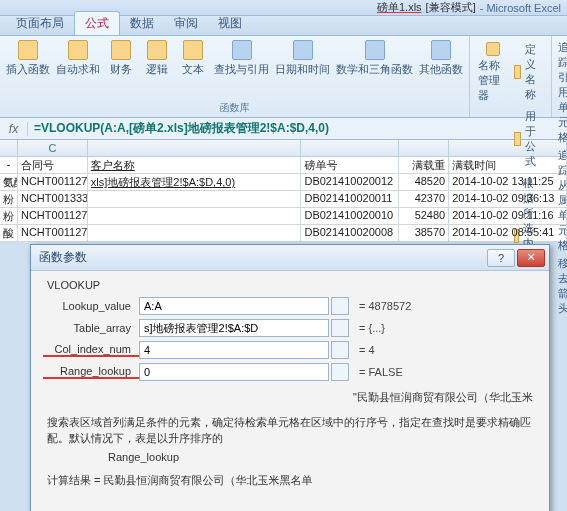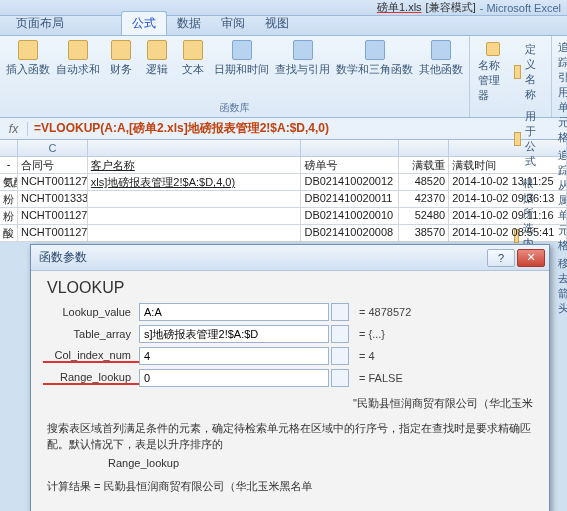--- a/index.html
+++ b/index.html
@@ -6,56 +6,56 @@
 body { background: #cfe0f1; width: 567px; height: 511px; overflow: hidden; position: relative; font-size: 12px; }
 
 
 .titlebar { height: 16px; background: linear-gradient(#d9e7f7,#c8dbf0); border-bottom: 1px solid #9db9d9; display: flex; justify-content: flex-end; align-items: center; padding-right: 6px; color: #4a6b92; font-size: 11px; }
 .titlebar .file { color: #333; margin-right: 4px; text-decoration: underline; text-decoration-color: #d33; }
 .titlebar .mode { color: #333; margin-right: 4px; }
 
 
 .tabs { height: 20px; background: linear-gradient(#d9e7f7,#c8dbf0); display: flex; align-items: flex-end; padding-left: 6px; border-bottom: 1px solid #9db9d9; }
 .tab { padding: 3px 10px; font-size: 12px; color: #3b587a; cursor: pointer; }
-.tab.active { background: #eef5fc; border: 1px solid #9db9d9; border-bottom: none; border-radius: 3px 3px 0 0; color: #1d4ed8; margin-left: 47px; }
+.tab.active { background: #eef5fc; border: 1px solid #9db9d9; border-bottom: none; border-radius: 3px 3px 0 0; color: #be185d; }
 
 
 .ribbon { height: 82px; background: linear-gradient(#eef5fc,#dce9f6); border-bottom: 1px solid #9db9d9; display: flex; }
 .grp { border-right: 1px solid #b9cde4; padding: 4px 6px 2px; display: flex; flex-direction: column; justify-content: space-between; }
 .grp-icons { display: flex; gap: 6px; align-items: flex-start; }
 .ribbtn { display: flex; flex-direction: column; align-items: center; gap: 2px; color: #3b587a; font-size: 11px; min-width: 30px; }
 .ribbtn .ic { width: 20px; height: 20px; background: #f7d58b; border: 1px solid #c9a44e; border-radius: 2px; }
 .ribbtn .ic.blue { background: #b7d3ef; border-color: #7fa7d1; }
 .grp-label { text-align: center; font-size: 10px; color: #5b7aa0; padding-top: 2px; }
 .namegrp { flex: 1; padding: 6px 8px; font-size: 11px; color: #3b587a; }
 .namegrp .row { display: flex; align-items: center; gap: 4px; margin-bottom: 4px; }
 .namegrp .ic { width: 14px; height: 14px; background: #f7d58b; border: 1px solid #c9a44e; }
 
 
 .fbar { height: 22px; background: #e9f1fa; border-bottom: 1px solid #9db9d9; display: flex; align-items: center; font-size: 12px; }
 .fbar .fx { width: 28px; text-align: center; font-style: italic; color: #6a6a6a; border-right: 1px solid #b9cde4; }
-.fbar .formula { padding-left: 6px; font-weight: bold; color: #c2410c; white-space: nowrap; }
+.fbar .formula { padding-left: 6px; font-weight: bold; color: #0f766e; white-space: nowrap; }
 
 
 .grid { background: #fff; }
 .colhdr { display: flex; background: linear-gradient(#f2f6fb,#dde8f4); border-bottom: 1px solid #b9cde4; }
 .colhdr div { border-right: 1px solid #b9cde4; text-align: center; font-size: 11px; color: #4a6b92; padding: 2px 0; }
 .rows .r { display: flex; border-bottom: 1px solid #d0d7de; background: #fff; height: 17px; }
 .rows .r div { border-right: 1px solid #d0d7de; font-size: 11px; padding: 1px 3px; overflow: hidden; white-space: nowrap; color: #222; }
 .w0{width:18px;text-align:center;color:#666;} .w1{width:70px;} .w2{width:214px;text-decoration:underline;} .w3{width:98px;} .w4{width:50px;text-align:right;} .w5{width:118px;}
 
 
 .dialog { position: absolute; left: 30px; top: 244px; width: 520px; height: 330px; background: #f3f3f3; border: 1px solid #6f91b8; box-shadow: 2px 2px 6px rgba(0,0,0,0.35); }
 .dlg-title { height: 26px; background: linear-gradient(#eef4fb,#d2e1f2); display: flex; align-items: center; justify-content: space-between; padding: 0 4px 0 8px; font-size: 12px; color: #2c4a6e; border-bottom: 1px solid #b0c4db; }
 .winbtns { display: flex; gap: 2px; }
 .winbtn { width: 28px; height: 18px; border: 1px solid #9cb4cf; background: linear-gradient(#f7fbff,#dce8f4); border-radius: 2px; display: flex; align-items: center; justify-content: center; font-size: 11px; }
 .winbtn.close { background: linear-gradient(#e98a7f,#c84434); color: #fff; border-color: #a53a2c; }
 
 .dlg-body { padding: 6px 12px; font-size: 11px; color: #333; }
-.func { font-size: 16px; margin: 2px 0 6px 4px; color: #333; }
+.func { font-size: 11px; margin: 2px 0 6px 4px; color: #333; }
 .argrow { display: flex; align-items: center; margin: 4px 0; }
 .argrow .lbl { width: 96px; text-align: right; padding-right: 8px; }
 .argrow input { width: 190px; height: 18px; border: 1px solid #9cb4cf; padding: 0 4px; font-size: 11px; background: #fff; }
 .argrow .sel { width: 18px; height: 18px; border: 1px solid #9cb4cf; background: #eef4fb; margin-left: 2px; display:inline-block; }
 .argrow .eq { margin-left: 10px; color: #444; }
 .underline-red { border-bottom: 2px solid #d33; display: inline-block; }
 
 .desc { margin: 8px 4px 4px; line-height: 1.5; font-size: 11px; }
 .rangelabel { display: flex; margin: 4px 4px; }
 .rangelabel .k { width: 140px; text-align: right; padding-right: 8px; }
@@ -100,25 +100,25 @@
       <div class="ribbtn">
           <span class="ic"></span>
           <span>逻辑</span>
         </div>
       <div class="ribbtn">
           <span class="ic"></span>
           <span>文本</span>
         </div>
       <div class="ribbtn">
           <span class="ic blue"></span>
+          <span>查找与引用</span>
+        </div>
+      <div class="ribbtn">
+          <span class="ic blue"></span>
           <span>日期和时间</span>
-        </div>
-      <div class="ribbtn">
-          <span class="ic blue"></span>
-          <span>查找与引用</span>
         </div>
       <div class="ribbtn">
           <span class="ic blue"></span>
           <span>数学和三角函数</span>
         </div>
       <div class="ribbtn">
           <span class="ic blue"></span>
           <span>其他函数</span>
         </div>
     </div>

